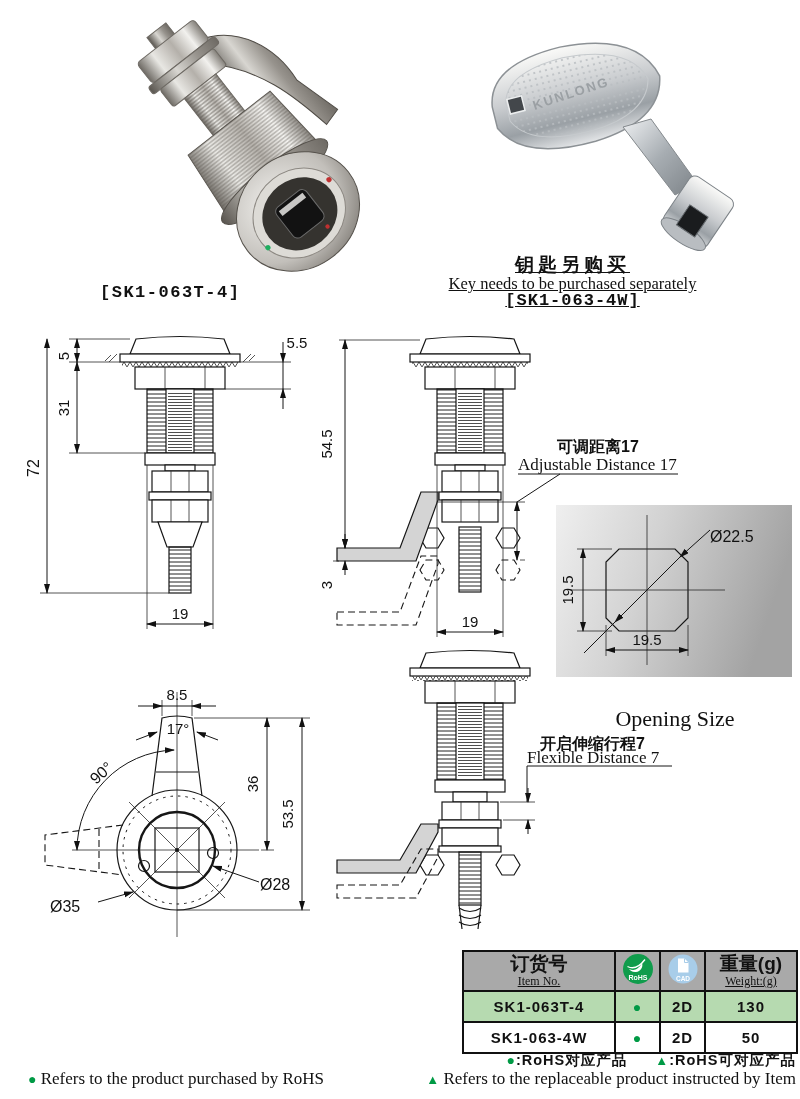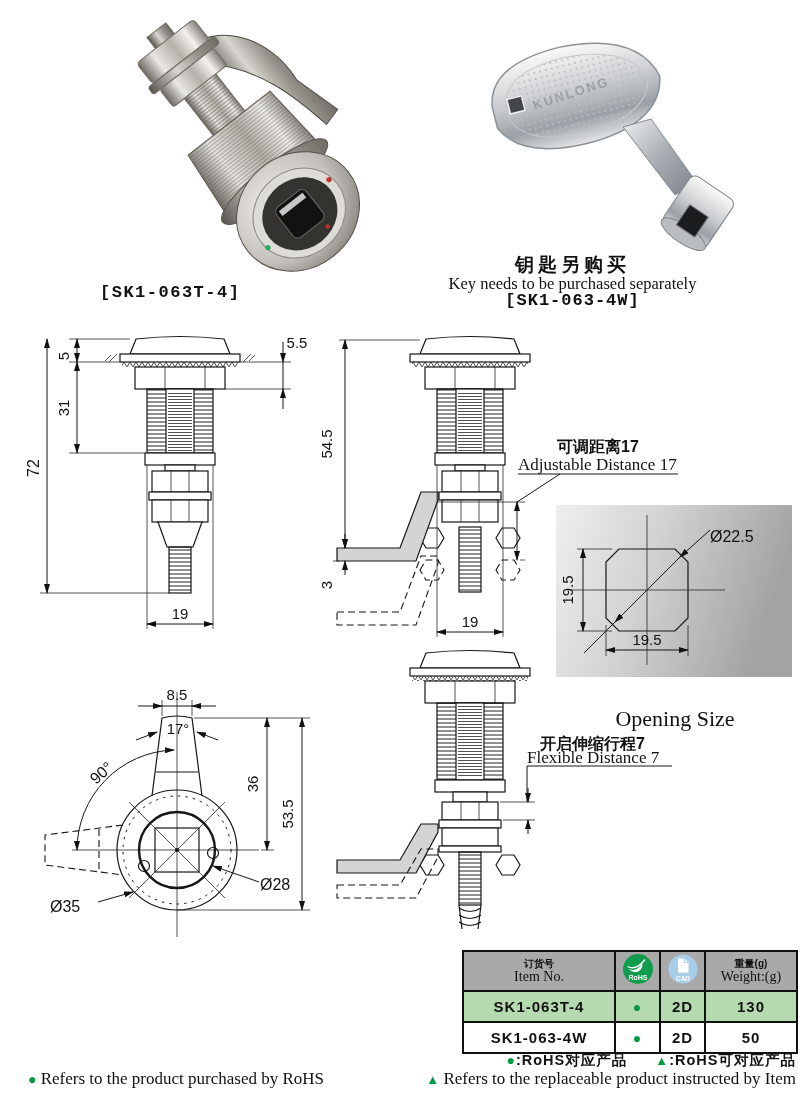--- a/index.html
+++ b/index.html
@@ -9,21 +9,21 @@
     margin:0 auto; overflow:hidden; color:#111;
   }
   .abs { position:absolute; }
   .mono { font-family:"Liberation Mono", monospace; }
   .serif { font-family:"Liberation Serif", serif; }
   .cn { font-family:"Liberation Sans", sans-serif; font-weight:bold; }
 
   
   .lock-label { left:100px; top:283px; width:340px; 
     font-size:17px; letter-spacing:1.5px; font-weight:bold; }
-  .key-note { left:430px; top:255px; width:285px; text-align:center; line-height:1.05; }
+  .key-note { left:430px; top:255px; width:285px; text-align:center; line-height:1.05;text-decoration:underline; }
   .key-note .l1 { font-size:19px; letter-spacing:4px; font-weight:bold; }
   .key-note .l2 { font-size:16.5px; }
   .key-note .l3 { font-size:17px; letter-spacing:1px; font-weight:bold; }
 
   
   svg text { fill:#111; }
   .dim  { font:15px "Liberation Sans", sans-serif; }
   .dimB { font:16px "Liberation Sans", sans-serif; }
   .ccn  { font:bold 16px "Liberation Sans", sans-serif; }
   .cen  { font:17px "Liberation Serif", serif; }
@@ -37,22 +37,22 @@
   
   .open-cap1 { left:550px; top:683px; width:250px; text-align:center;
     font-size:19px; letter-spacing:3px; font-weight:bold; }
   .open-cap2 { left:550px; top:706px; width:250px; text-align:center; font-size:22px; }
 
   
   table.order { position:absolute; left:462px; top:950px; width:334px;
     border-collapse:collapse; table-layout:fixed; }
   table.order td { border:2px solid #111; text-align:center; vertical-align:middle; padding:1px; }
   table.order .hdr { background:#a9a9a9; height:40px; line-height:1.1; }
-  table.order .hdr .h-cn { font-size:10px; font-weight:bold; }
-  table.order .hdr .h-en { font-size:14px; font-family:"Liberation Serif", serif; }
+  table.order .hdr .h-cn { font-size:19px; font-weight:bold; }
+  table.order .hdr .h-en { font-size:12px; font-family:"Liberation Serif", serif;text-decoration:underline; }
   table.order .r { height:31px; font-family:Liberation Sans, sans-serif;
     font-size:15px; font-weight:bold; letter-spacing:1px; }
   .row-green { background:#b6dab0; }
   .gdot { color:#009a45; font-size:14px; }
   .gtri { color:#009a45; font-size:13px; }
 
   
   .foot1 { right:4px; top:1051px; font-size:14.5px; font-weight:bold; letter-spacing:1px; }
   .foot2 { left:28px; top:1069px; width:768px; display:flex; justify-content:space-between;
     font-family:"Liberation Serif", serif; font-size:17px; white-space:nowrap; }

